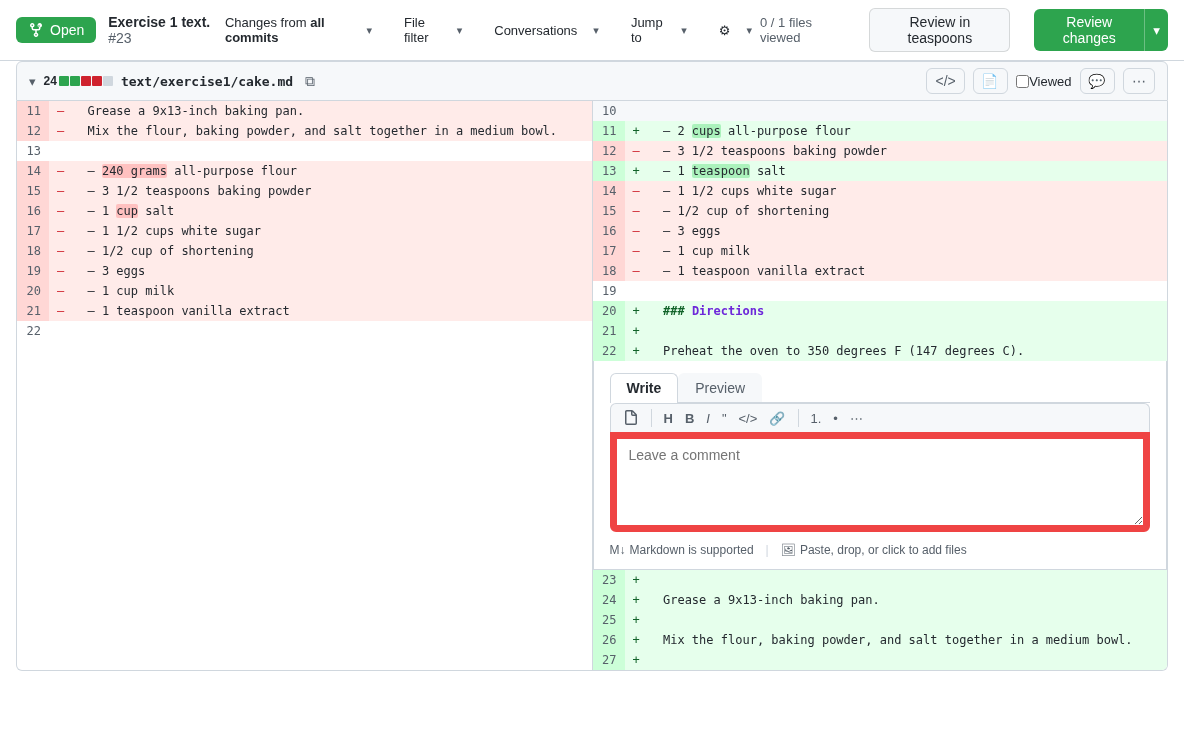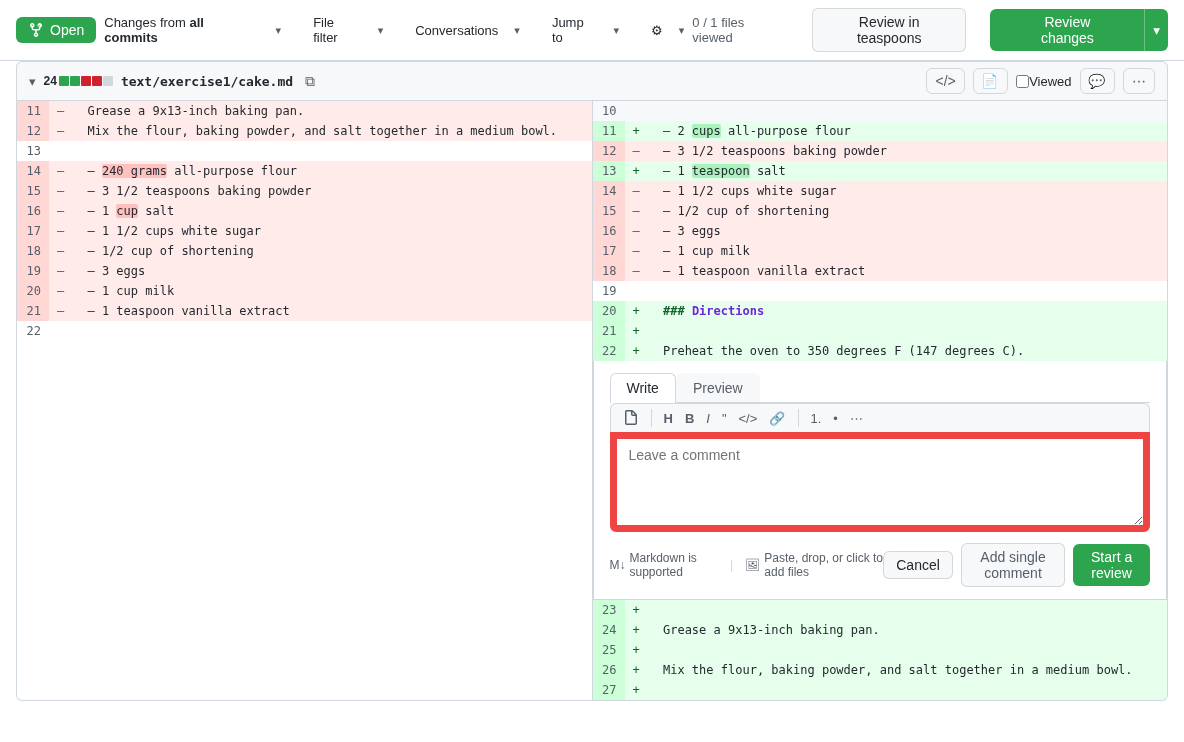--- a/index.html
+++ b/index.html
@@ -59,21 +59,21 @@
     }
     .review-changes-group {
       display: flex;
       align-items: stretch;
     }
     .review-changes-btn {
       background: #2da44e;
       color: #ffffff;
       border: none;
       border-radius: 6px 0 0 6px;
-      padding: 5px 26px;
+      padding: 5px 12px;
       font-size: 14px;
       font-weight: 500;
       cursor: pointer;
     }
     .review-changes-dropdown {
       background: #2da44e;
       color: #ffffff;
       border: none;
       border-left: 1px solid rgba(255,255,255,0.3);
       border-radius: 0 6px 6px 0;
@@ -245,21 +245,21 @@
       cursor: pointer;
       font-size: 14px;
       border: 1px solid transparent;
       border-bottom: none;
       border-radius: 6px 6px 0 0;
     }
     .comment-tab.active {
       background: #ffffff;
       border-color: #d0d7de #d0d7de #ffffff;
       margin-bottom: -1px;
-      font-weight: 400;
+      font-weight: 700;
     }
     .comment-tab.inactive {
       color: #57606a;
       background: #f6f8fa;
     }
     .comment-toolbar {
       display: flex;
       align-items: center;
       border: 1px solid #d0d7de;
       border-bottom: none;
@@ -342,20 +342,24 @@
 <body>
 
 <div class="top-bar">
   <div class="top-bar-left">
     <button class="open-btn">
       <svg viewBox="0 0 16 16">
         <path d="M5 3.25a.75.75 0 1 1-1.5 0 .75.75 0 0 1 1.5 0zm0 2.122a2.25 2.25 0 1 0-1.5 0v.878A2.25 2.25 0 0 0 5.75 8.5h1.5v2.128a2.251 2.251 0 1 0 1.5 0V8.5h1.5a2.25 2.25 0 0 0 2.25-2.25v-.878a2.25 2.25 0 1 0-1.5 0v.878a.75.75 0 0 1-.75.75h-4.5A.75.75 0 0 1 5 6.25v-.878zm3.75 7.378a.75.75 0 1 1-1.5 0 .75.75 0 0 1 1.5 0zm3-8.75a.75.75 0 1 1-1.5 0 .75.75 0 0 1 1.5 0z"></path>
       </svg>
       <span>Open</span>
     </button>
+    <div>
+      <span class="pr-title">Exercise 1 text.</span>
+      <span class="pr-number">#23</span>
+    </div>
   </div>
 
   <div class="top-bar-center">
     <div class="sub-nav" style="border:none; padding:0; gap:16px;">
       <div class="sub-nav-item">
         <span>Changes from <strong>all commits</strong></span>
         <span class="dropdown-arrow">▾</span>
       </div>
       <div class="sub-nav-item">
         <span>File filter</span>
@@ -587,25 +591,20 @@
         </div>
         <textarea class="comment-textarea" placeholder="Leave a comment" style=""></textarea>
         <div class="comment-footer">
           <div class="comment-footer-left">
             <span>M↓</span>
             <span>Markdown is supported</span>
             <span style="margin: 0 8px; color:#d0d7de;">|</span>
             <span>🖼</span>
             <span>Paste, drop, or click to add files</span>
           </div>
-          <div class="comment-footer-right">
-            <button class="cancel-btn">Cancel</button>
-            <button class="add-comment-btn">Add single comment</button>
-            <button class="start-review-btn">Start a review</button>
-          </div>
         </div>
       </div>
 
       <table class="diff-table">
         <tbody>
           <tr class="row-add">
             <td class="line-num">23</td>
             <td class="diff-sign sign-add">+</td>
             <td class="diff-content"></td>
           </tr>

